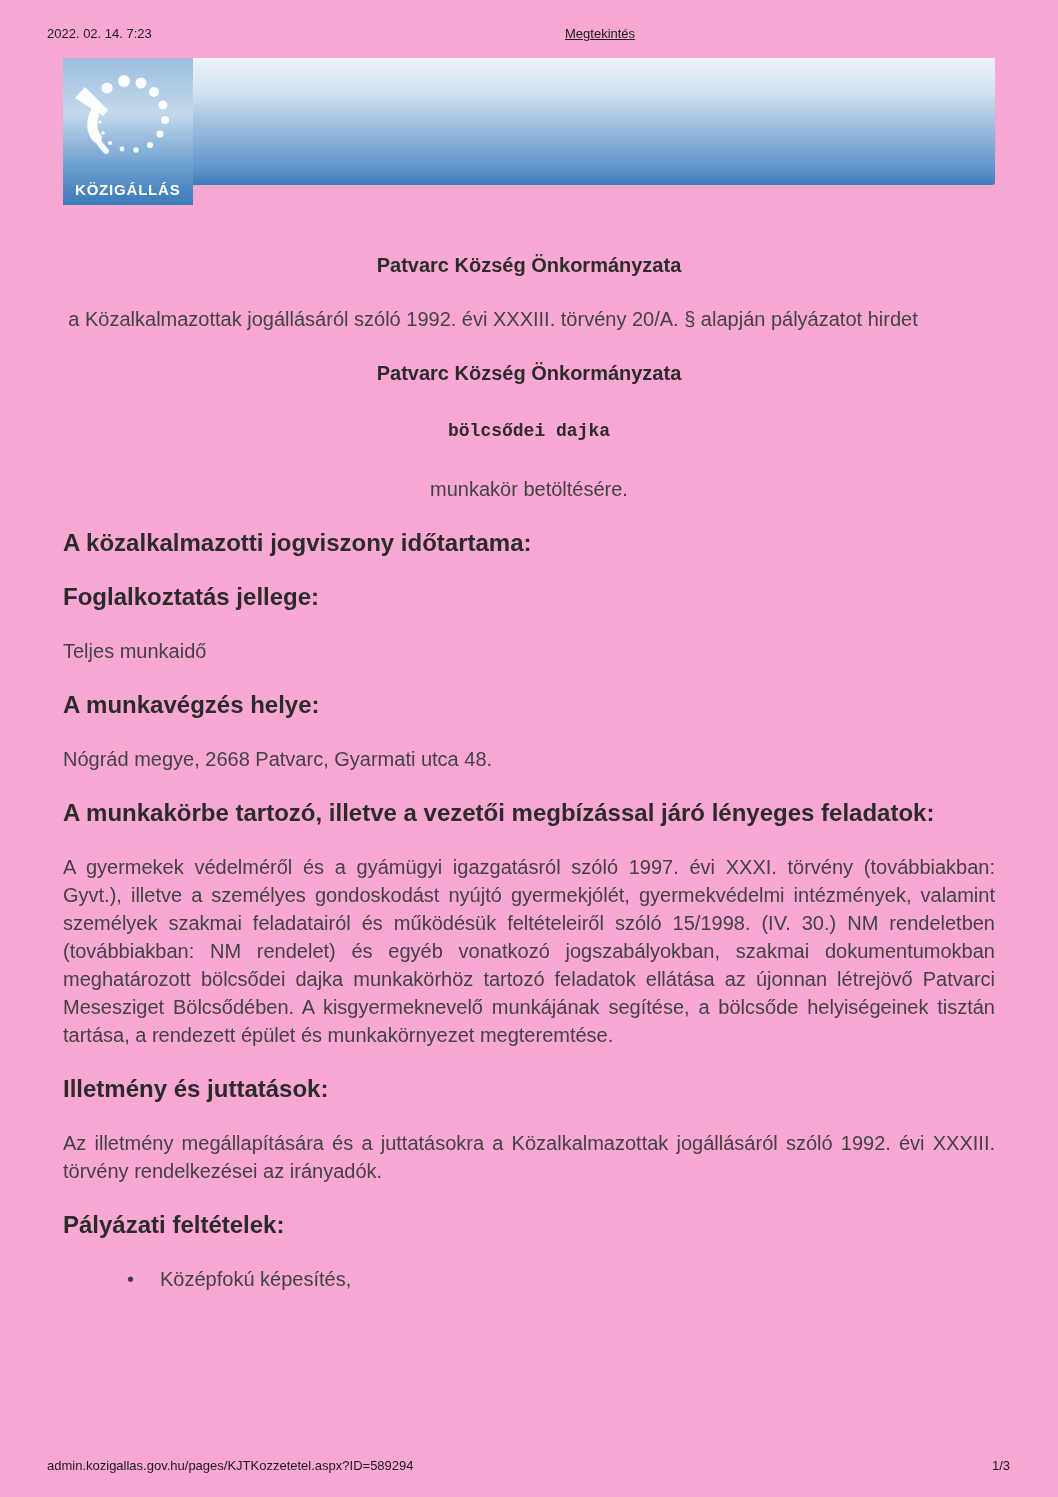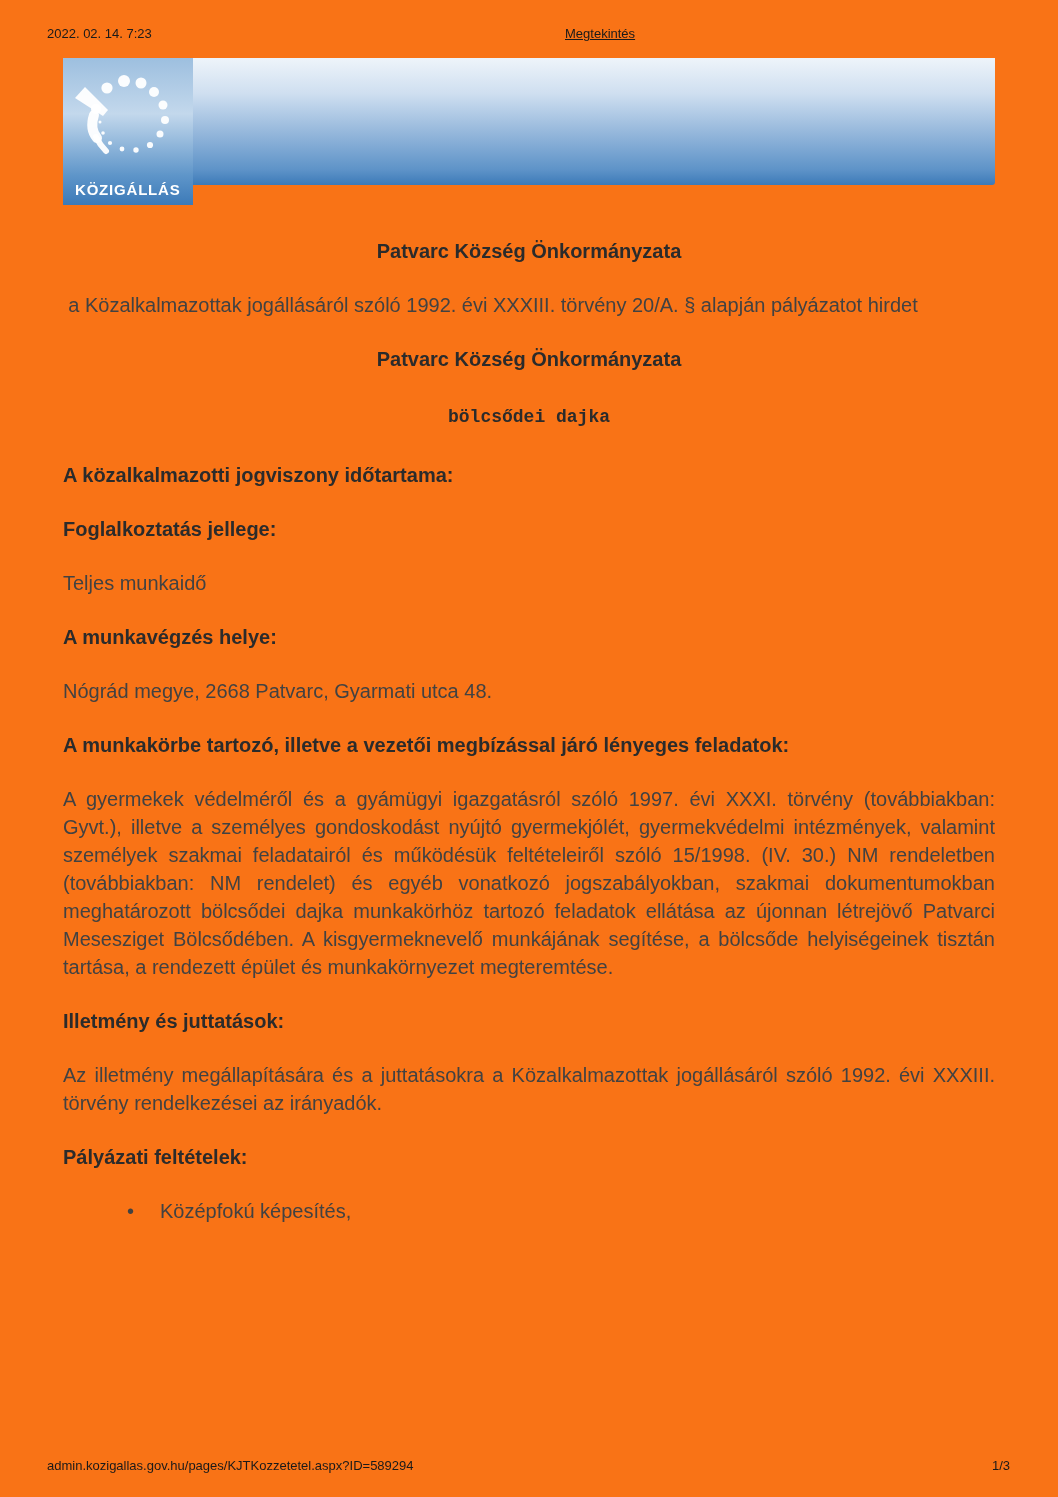--- a/index.html
+++ b/index.html
@@ -5,21 +5,21 @@
   html, body {
     margin: 0;
     padding: 0;
     background: #ffffff;
     font-family: "Liberation Sans", "DejaVu Sans", sans-serif;
   }
   .page {
     position: relative;
     width: 1058px;
     height: 1497px;
-    background: #f97316;
+    background: #f9a8d4;
     overflow: hidden;
   }
 
   
   .print-header {
     position: absolute;
     top: 26px;
     left: 47px;
     right: 48px;
     font-size: 13px;
@@ -66,31 +66,31 @@
     bottom: 7px;
     color: #ffffff;
     font-size: 15px;
     font-weight: bold;
     letter-spacing: 0.8px;
   }
 
   
   .content {
     position: absolute;
-    top: 189px;
+    top: 203px;
     left: 63px;
     width: 932px;
     padding-top: 48px;
     color: #424242;
     font-size: 20px;
     line-height: 28px;
   }
   .content p, .content h2, .content ul { margin: 0 0 26px 0; }
   .content h2 {
-    font-size: 20px;
+    font-size: 24px;
     font-weight: bold;
     color: #2b2b2b;
   }
   .center { text-align: center; }
   .bold { font-weight: bold; color: #2b2b2b; }
   .intro { max-width: 860px; margin-left: auto; margin-right: auto; }
   .position-title {
     font-size: 18px;
     line-height: 36px;
     font-weight: bold;
@@ -149,20 +149,21 @@
       </svg>
       <div class="logo-text">KÖZIGÁLLÁS</div>
     </div>
   </div>
 
   <main class="content">
     <p class="center bold">Patvarc Község Önkormányzata</p>
     <p class="center intro">a Közalkalmazottak jogállásáról szóló 1992. évi XXXIII. törvény 20/A. § alapján pályázatot hirdet</p>
     <p class="center bold">Patvarc Község Önkormányzata</p>
     <p class="center position-title">bölcsődei dajka</p>
+    <p class="center">munkakör betöltésére.</p>
 
     <section>
       <h2>A közalkalmazotti jogviszony időtartama:</h2>
     </section>
 
     <section>
       <h2>Foglalkoztatás jellege:</h2>
       <p>Teljes munkaidő</p>
     </section>
 

